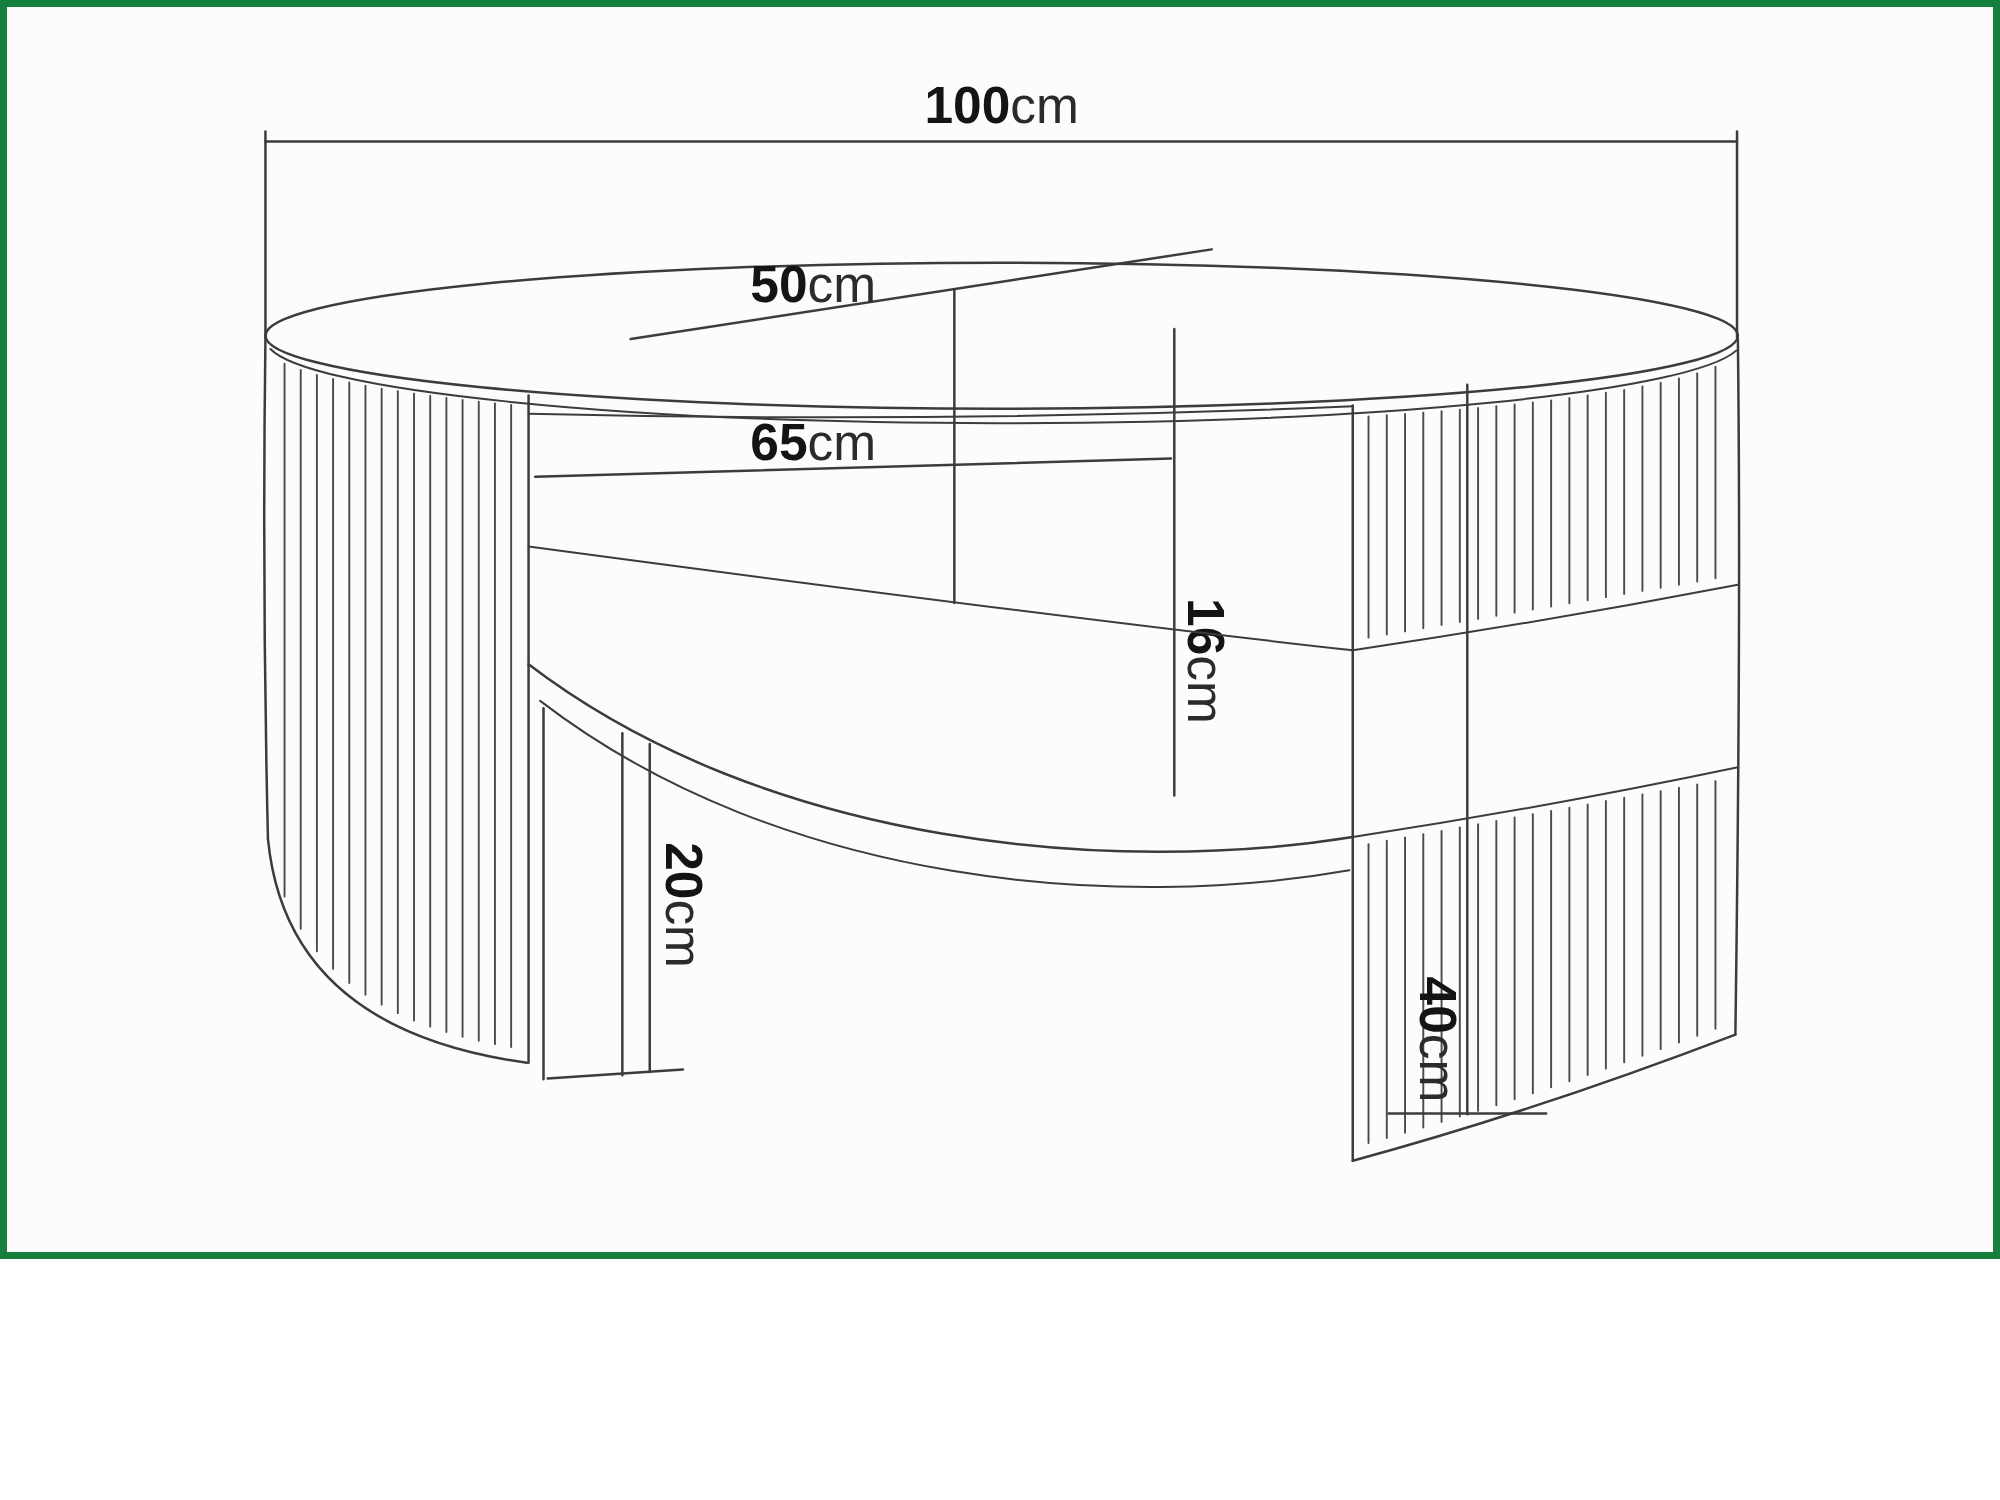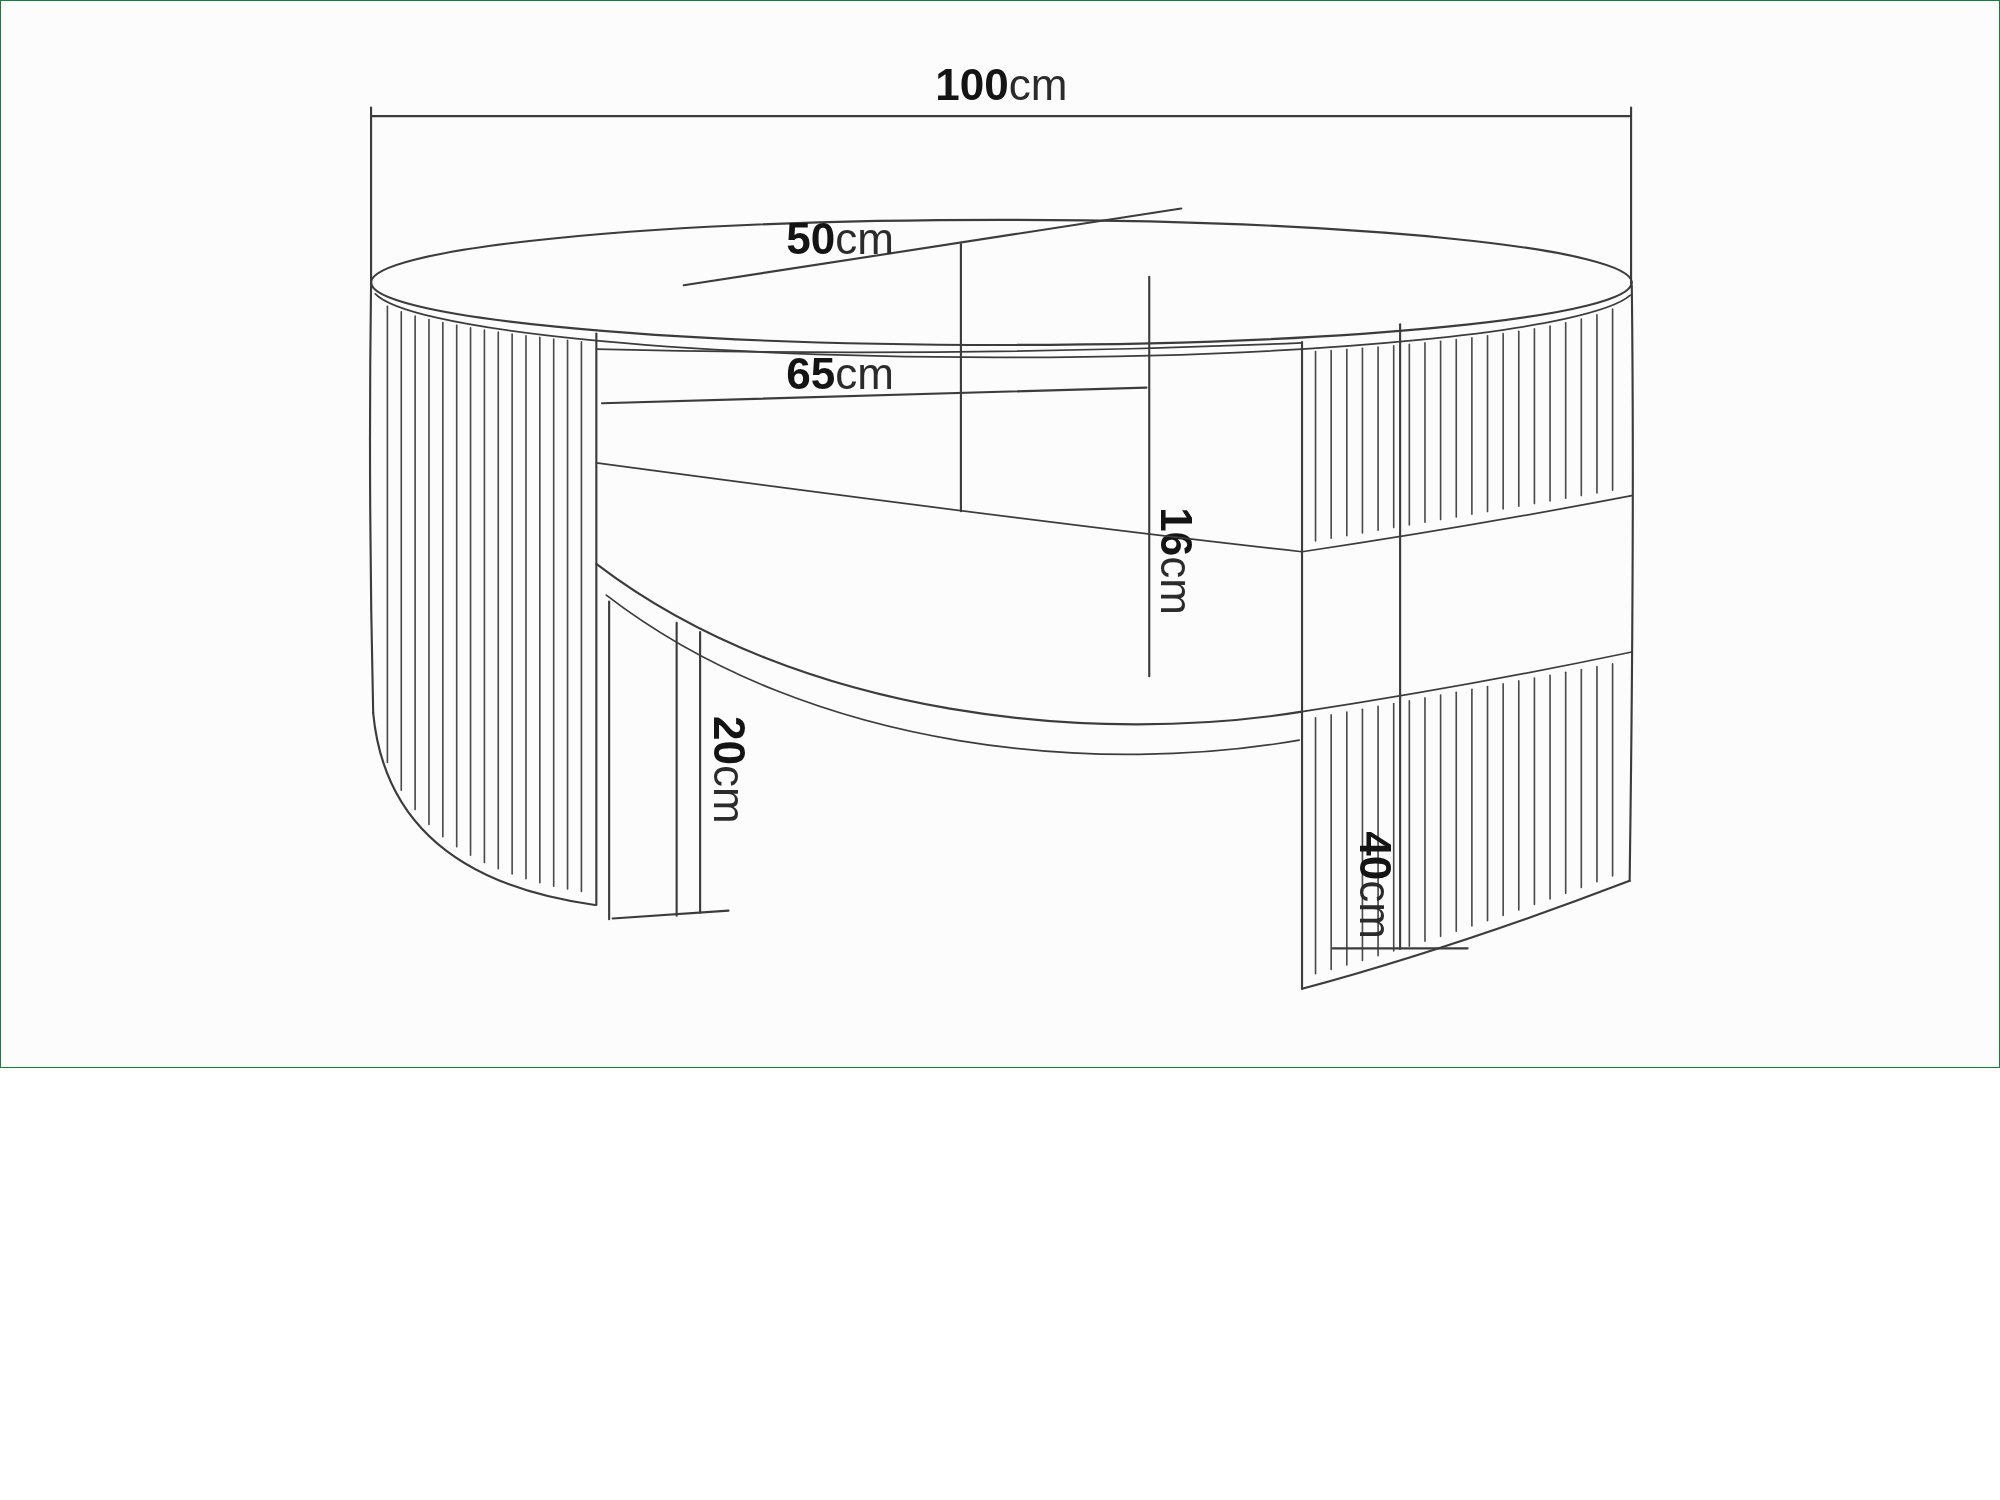--- a/index.html
+++ b/index.html
@@ -1,17 +1,17 @@
 <!DOCTYPE html>
 <html><head>
 <meta charset="utf-8">
 <style>
   *{box-sizing:border-box}
   body{margin:0;background:#ffffff;font-family:"Liberation Sans",sans-serif}
-  .canvas{width:2000px;height:1068px;position:relative;background:#fcfcfc;border:1px solid #15803d;overflow:hidden}
+  .canvas{width:2000px;height:1259px;position:relative;background:#fcfcfc;border:7px solid #15803d;overflow:hidden}
   svg{display:block;width:100%;height:100%}
   .stroke{fill:none;stroke:#3c3c3c;stroke-width:3;stroke-linecap:round;stroke-linejoin:round}
   .thin{stroke-width:2.4}
   .dimline{fill:none;stroke:#3c3c3c;stroke-width:3;stroke-linecap:round}
   #flutes-left line,#flutes-right-upper line,#flutes-right-lower line{stroke:#4a4a4a;stroke-width:2.3;stroke-linecap:round}
   text.dim{font-family:"Liberation Sans",sans-serif;font-size:62px;font-weight:700;fill:#141414}
   text.dim .unit{font-weight:400;fill:#2b2b2b}
 </style>
 </head>
 <body>

